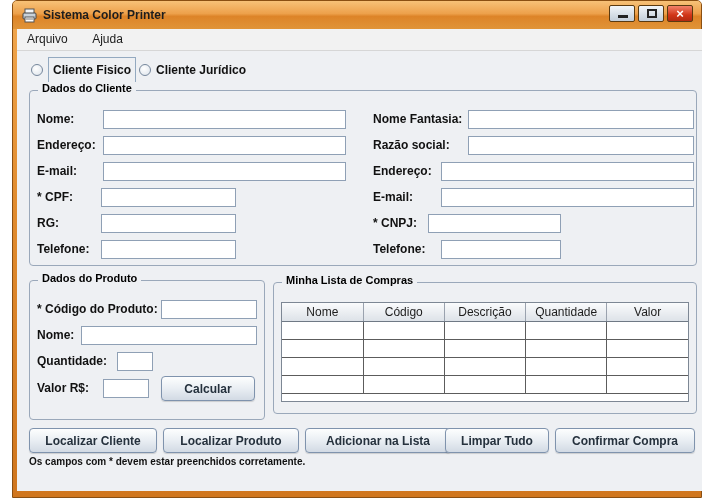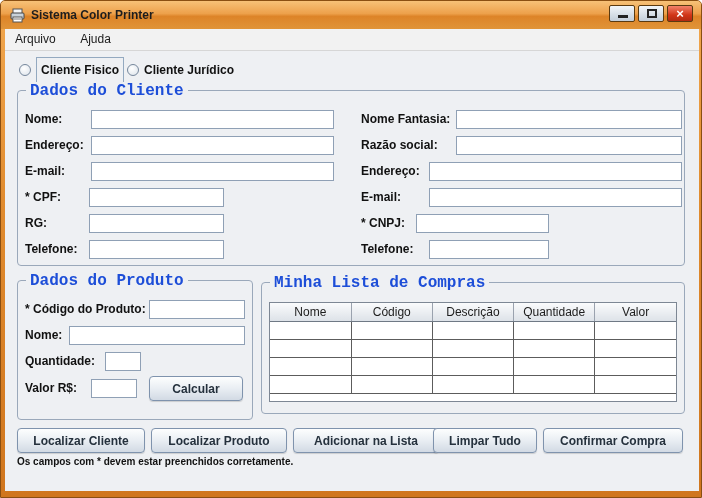--- a/index.html
+++ b/index.html
@@ -7,20 +7,21 @@
     width:702px;height:498px;position:relative;
     font-family:"Liberation Sans", sans-serif;
     background:#fff;
   }
   .window{
     position:absolute;inset:0;
     background:linear-gradient(180deg,#f2a84f 0%,#e2holder 0%,#e18c2f 40%,#d0761e 100%);
     background:linear-gradient(180deg,#f2a84f 0%,#e18c2f 40%,#d0761e 100%);
     border:1px solid #8a4f12;box-sizing:border-box;
     border-radius:5px 5px 0 0;
+    margin-left:12px;
   }
   .titlebar{
     position:absolute;left:0;top:0;width:100%;height:28px;
     background:linear-gradient(180deg,#f7c178 0%,#eda14b 45%,#dd8428 55%,#e09438 100%);
     border-radius:4px 4px 0 0;
   }
   .app-icon{position:absolute;left:9px;top:7px;width:15px;height:15px;}
   .win-title{
     position:absolute;left:30px;top:0;height:28px;line-height:28px;
     font-size:12px;font-weight:bold;color:#1d1d1d;
@@ -57,21 +58,21 @@
     background:radial-gradient(circle at 40% 35%,#ffffff 0%,#e6ebf0 70%,#cfd7df 100%);
     box-sizing:border-box;flex:none;
   }
   .radio-label{font-size:12px;font-weight:bold;color:#111;}
   .radio-label.focus{border:1px solid #93a9c0;padding:5px 4px;}
   .group{
     position:absolute;border:1px solid #9aa8ba;border-radius:4px;box-sizing:border-box;
   }
   .group-title{
     position:absolute;top:-9px;left:8px;background:#eef0f3;padding:0 4px;
-    font-size:16px;font-weight:bold;color:#1d4ed8;white-space:nowrap;font-family:Liberation Mono, monospace;
+    font-size:11px;font-weight:bold;color:#000000;white-space:nowrap;
   }
   .lbl{position:absolute;font-size:12px;font-weight:bold;color:#111;line-height:19px;white-space:nowrap;}
   .tf{
     position:absolute;height:19px;box-sizing:border-box;
     border:1px solid #8fa0b5;background:#fff;padding:0 3px;
     font-family:"Liberation Sans",sans-serif;font-size:12px;color:#111;
   }
   .btn{
     position:absolute;height:25px;box-sizing:border-box;
     border:1px solid #7f93ad;border-radius:4px;

